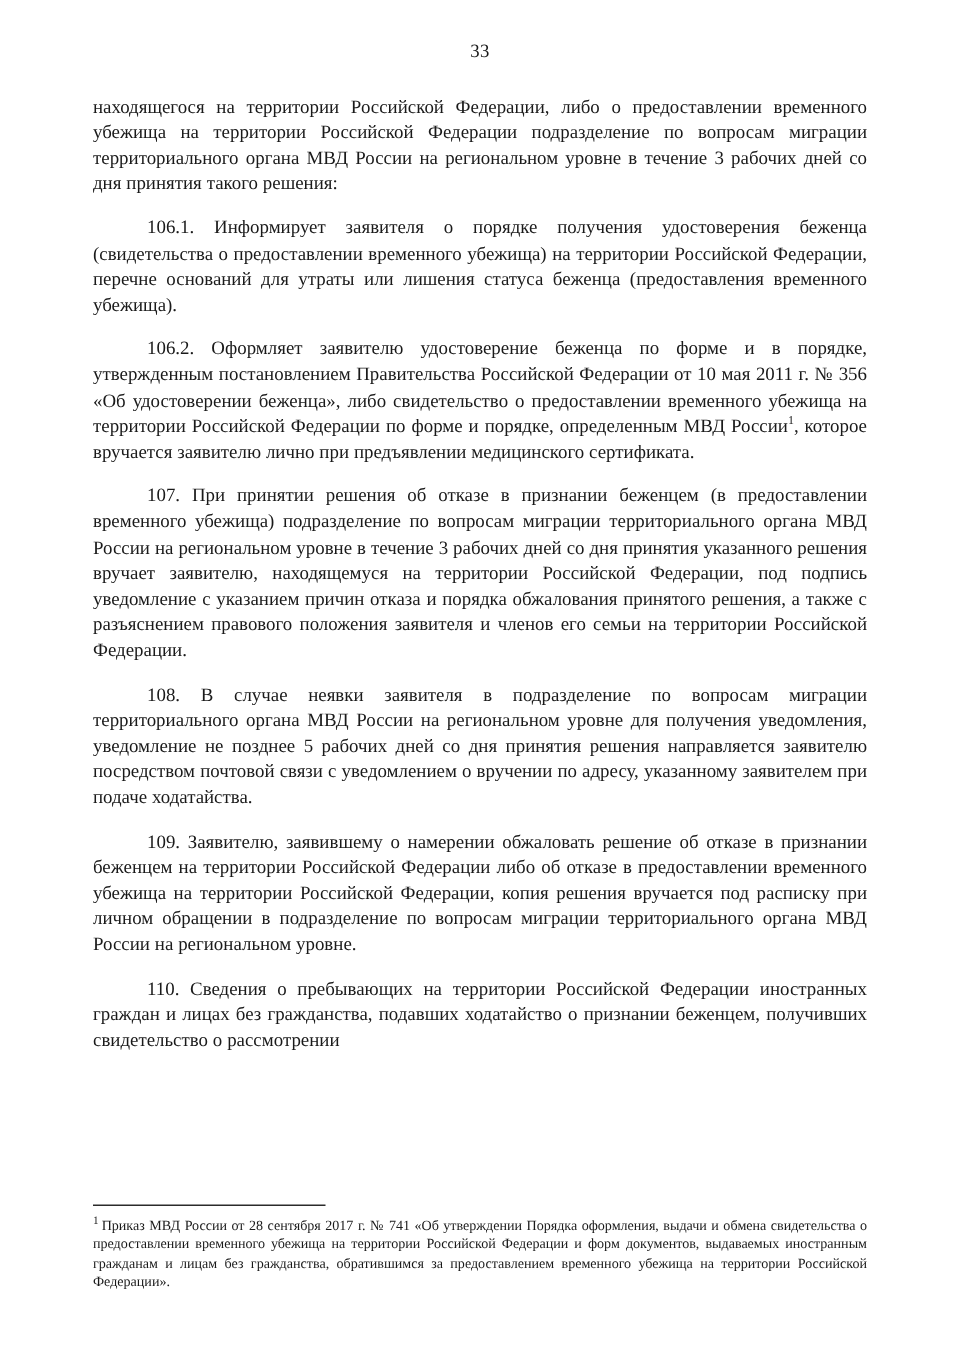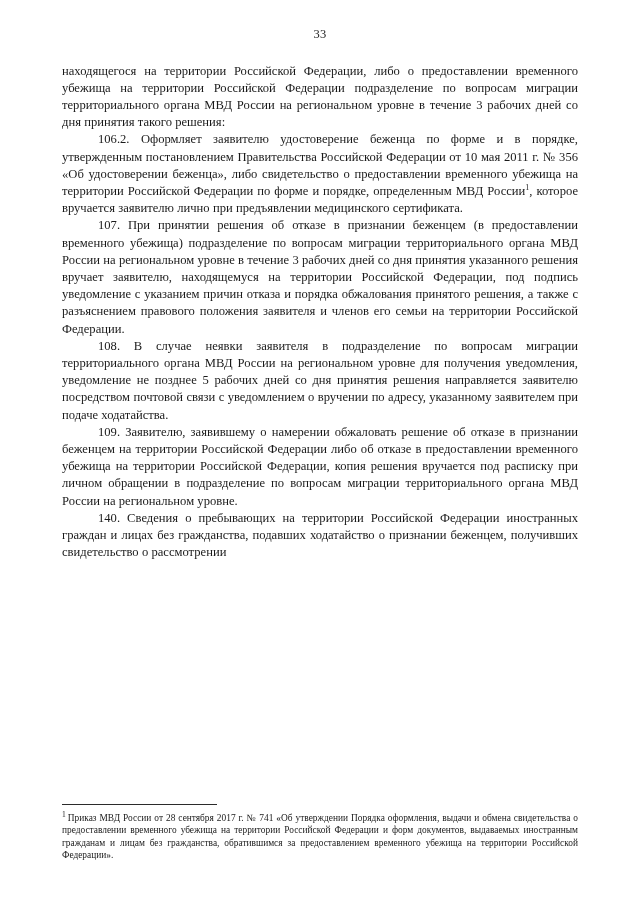--- a/index.html
+++ b/index.html
@@ -29,21 +29,21 @@
     letter-spacing: 0.2px;
   }
   .body-text {
     font-size: 12.6px;
     line-height: 17.2px;
     text-align: justify;
     text-justify: inter-word;
     word-spacing: 0.1px;
   }
   .para {
-    margin: 0 0 0 0;
+    margin: 12px 0 0 0;
     text-indent: 36px;
     text-align: justify;
     font-family: Liberation Serif, serif;
   }
   .para.no-indent {
     text-indent: 0;
   }
   .footnote-wrap {
     position: absolute;
     left: 62px;
@@ -78,31 +78,32 @@
 <body>
 
 <div class="page">
 
   <div class="page-number">33</div>
 
   <div class="body-text">
 
     <p class="para no-indent">находящегося на территории Российской Федерации, либо о предоставлении временного убежища на территории Российской Федерации подразделение по вопросам миграции территориального органа МВД России на региональном уровне в течение 3 рабочих дней со дня принятия такого решения:</p>
 
+    <p class="para">106.1. Информирует заявителя о порядке получения удостоверения беженца (свидетельства о предоставлении временного убежища) на территории Российской Федерации, перечне оснований для утраты или лишения статуса беженца (предоставления временного убежища).</p>
 
     <p class="para"><span>106.2. Оформляет заявителю удостоверение беженца по форме и в порядке, утвержденным постановлением Правительства Российской Федерации от 10 мая 2011 г. № 356 «Об удостоверении беженца», либо свидетельство о предоставлении временного убежища на территории Российской Федерации по форме и порядке, определенным МВД России</span><sup class="fn-ref">1</sup><span>, которое вручается заявителю лично при предъявлении медицинского сертификата.</span></p>
 
 
     <p class="para">107. При принятии решения об отказе в признании беженцем (в предоставлении временного убежища) подразделение по вопросам миграции территориального органа МВД России на региональном уровне в течение 3 рабочих дней со дня принятия указанного решения вручает заявителю, находящемуся на территории Российской Федерации, под подпись уведомление с указанием причин отказа и порядка обжалования принятого решения, а также с разъяснением правового положения заявителя и членов его семьи на территории Российской Федерации.</p>
 
     <p class="para">108. В случае неявки заявителя в подразделение по вопросам миграции территориального органа МВД России на региональном уровне для получения уведомления, уведомление не позднее 5 рабочих дней со дня принятия решения направляется заявителю посредством почтовой связи с уведомлением о вручении по адресу, указанному заявителем при подаче ходатайства.</p>
 
     <p class="para">109. Заявителю, заявившему о намерении обжаловать решение об отказе в признании беженцем на территории Российской Федерации либо об отказе в предоставлении временного убежища на территории Российской Федерации, копия решения вручается под расписку при личном обращении в подразделение по вопросам миграции территориального органа МВД России на региональном уровне.</p>
 
-    <p class="para">140. Сведения о пребывающих на территории Российской Федерации иностранных граждан и лицах без гражданства, подавших ходатайство о признании беженцем, получивших свидетельство о рассмотрении</p>
+    <p class="para">110. Сведения о пребывающих на территории Российской Федерации иностранных граждан и лицах без гражданства, подавших ходатайство о признании беженцем, получивших свидетельство о рассмотрении</p>
 
   </div>
 
   <div class="footnote-wrap">
     <div class="footnote-rule"></div>
     <p class="footnote"><span class="fn-mark">1</span><span>Приказ МВД России от 28 сентября 2017 г. № 741 «Об утверждении Порядка оформления, выдачи и обмена свидетельства о предоставлении временного убежища на территории Российской Федерации и форм документов, выдаваемых иностранным гражданам и лицам без гражданства, обратившимся за предоставлением временного убежища на территории Российской Федерации».</span></p>
   </div>
 
 </div>
 

